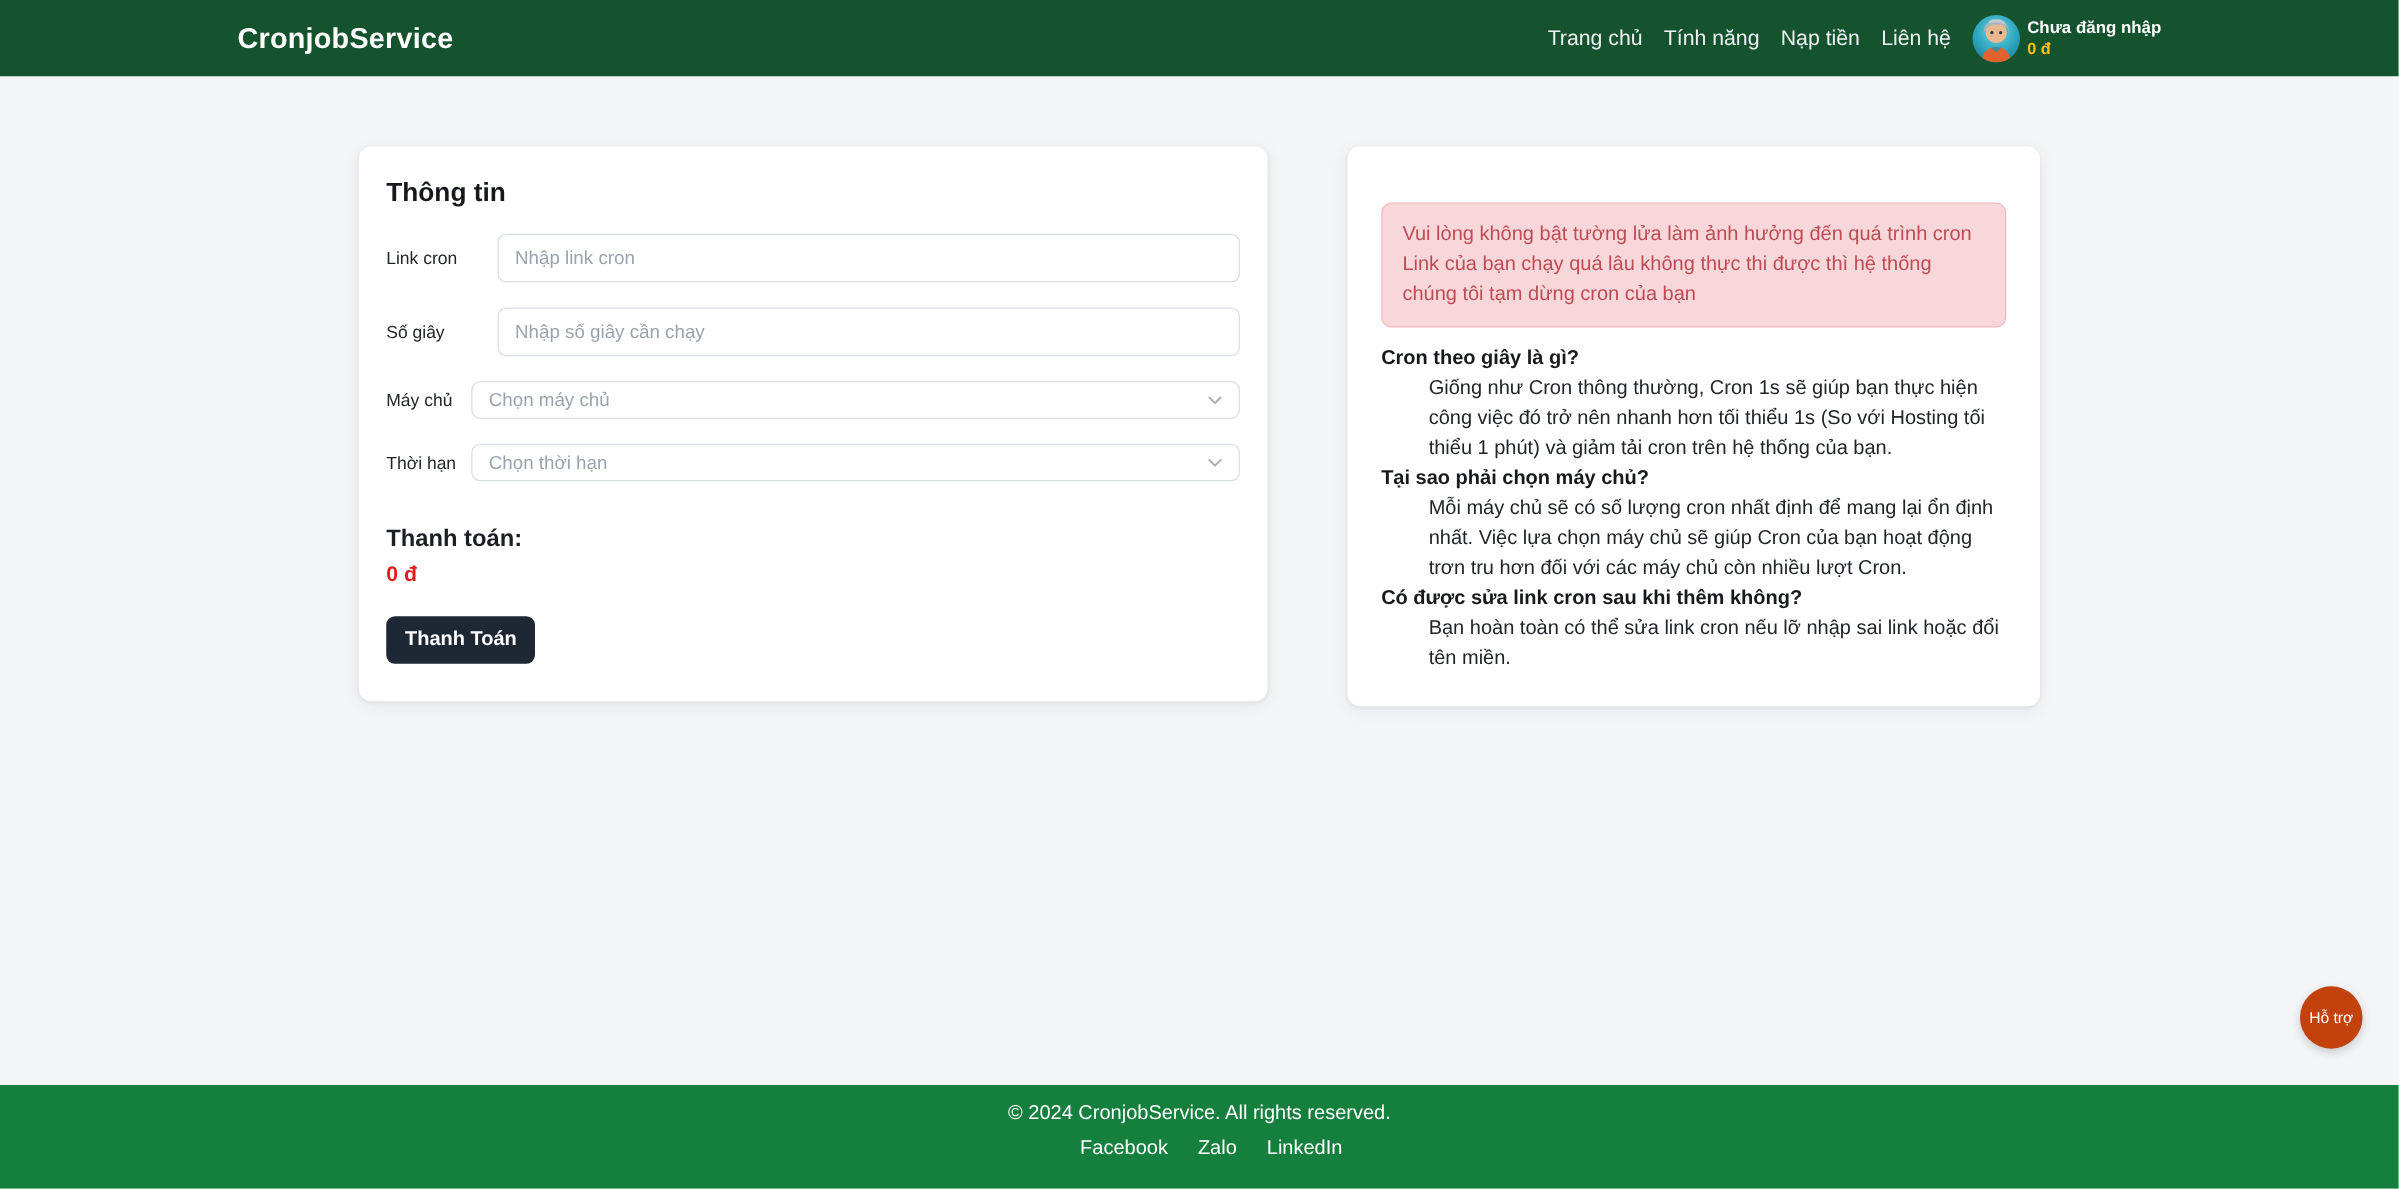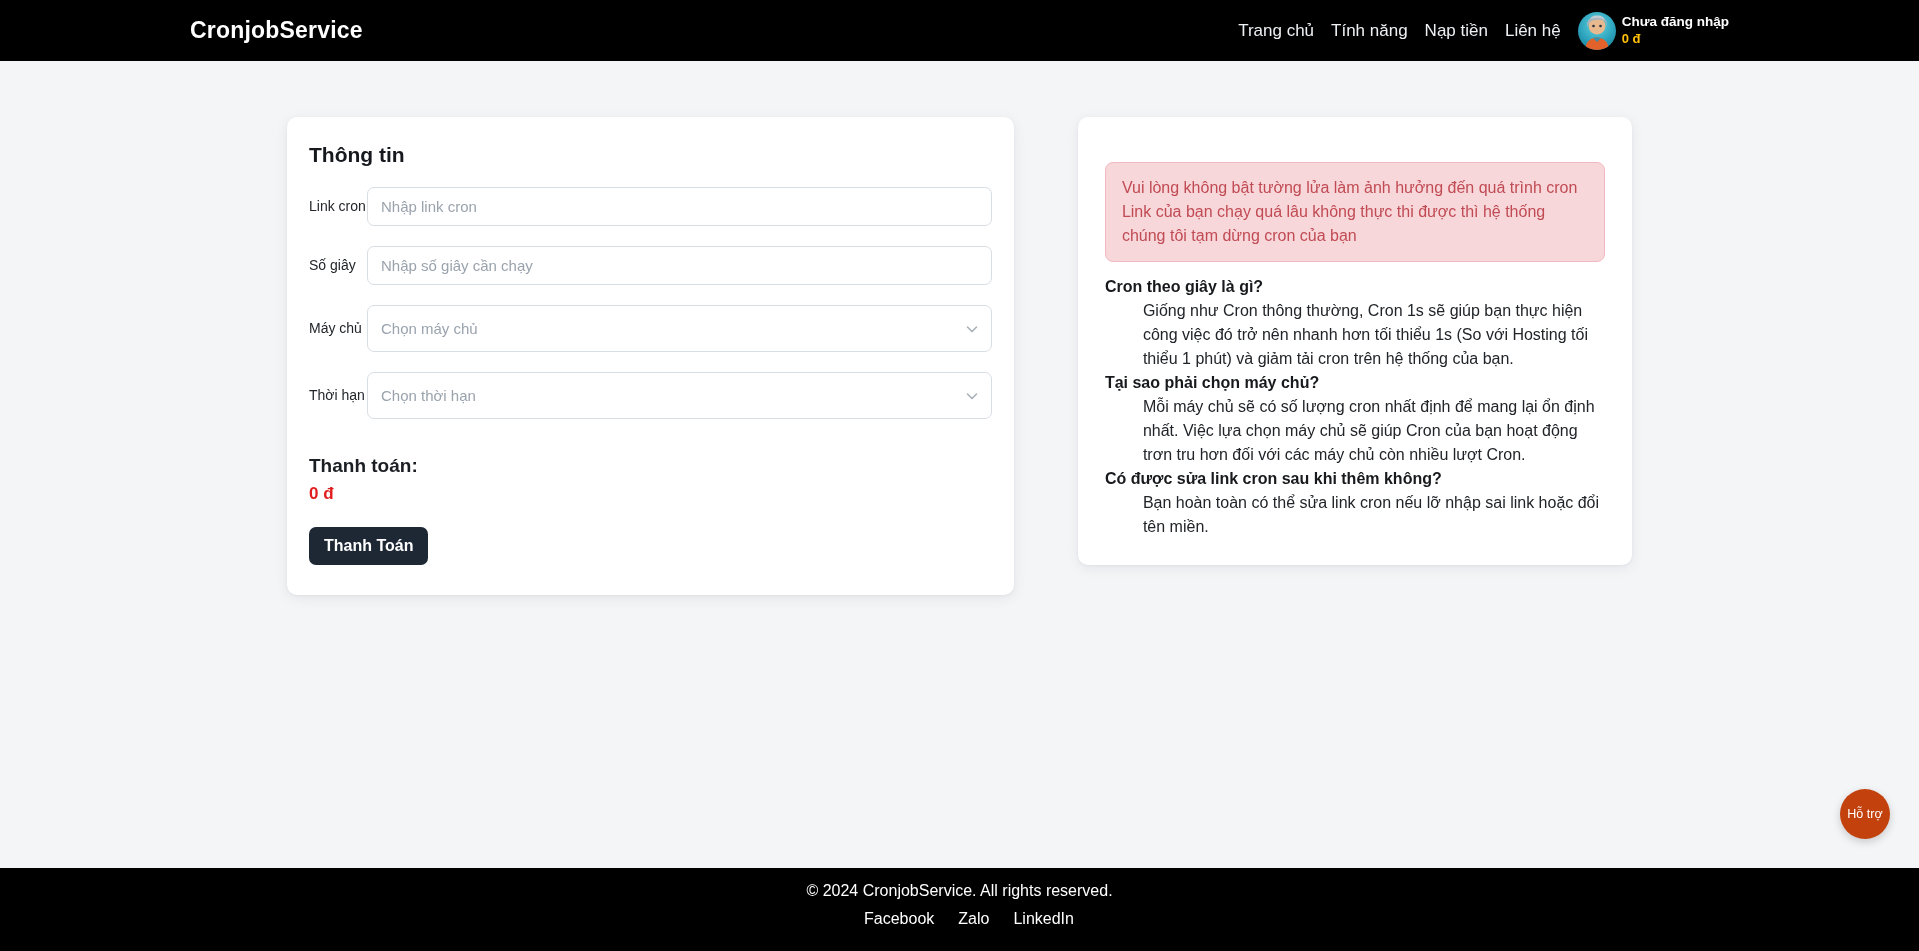--- a/index.html
+++ b/index.html
@@ -10,21 +10,21 @@
     background: #f4f5f7;
     color: #212529;
     display: flex;
     flex-direction: column;
     overflow: hidden;
   }
 
   
   .navbar {
     height: 61px;
-    background: #000000;
+    background: #14532d;
     display: flex;
     align-items: center;
     justify-content: space-between;
     padding: 0 190px;
     flex: 0 0 auto;
   }
   .brand {
     color: #ffffff;
     font-size: 23px;
     font-weight: 700;
@@ -89,35 +89,37 @@
     height: 39px;
     border: 1px solid #d9dee3;
     border-radius: 7px;
     padding: 0 13px;
     font-size: 15px;
     font-family: inherit;
     color: #343a40;
     background: #ffffff;
     outline: none;
     width: 100%;
+    margin-left: 31px;
   }
   .form-control::placeholder { color: #9aa3ad; }
   .select-wrap { position: relative; flex: 1 1 auto; display: flex; }
   .select-display {
     flex: 1 1 auto;
-    height: 47px;
+    height: 30px;
     border: 1px solid #d9dee3;
     border-radius: 7px;
     padding: 0 36px 0 13px;
     font-size: 15px;
     color: #9aa3ad;
     display: flex;
     align-items: center;
     background: #ffffff;
     cursor: pointer;
+    margin-left: 10px;
   }
   .select-caret {
     position: absolute;
     right: 13px; top: 50%;
     transform: translateY(-50%);
     width: 14px; height: 14px;
     pointer-events: none;
   }
   .pay-label { margin-top: 36px; font-size: 19px; font-weight: 600; color: #1b1f24; }
   .pay-amount { margin-top: 7px; font-size: 17px; font-weight: 700; color: #e01e1e; }
@@ -177,21 +179,21 @@
     cursor: pointer;
     box-shadow: 0 3px 8px rgba(0,0,0,.18);
     font-family: inherit;
     white-space: nowrap;
   }
 
   
   .footer {
     flex: 0 0 auto;
     height: 83px;
-    background: #000000;
+    background: #15803d;
     text-align: center;
     padding-top: 14px;
   }
   .footer-copy { color: #ffffff; font-size: 16px; }
   .footer-links {
     margin-top: 10px;
     display: flex;
     justify-content: center;
     gap: 24px;
     padding-left: 19px;

